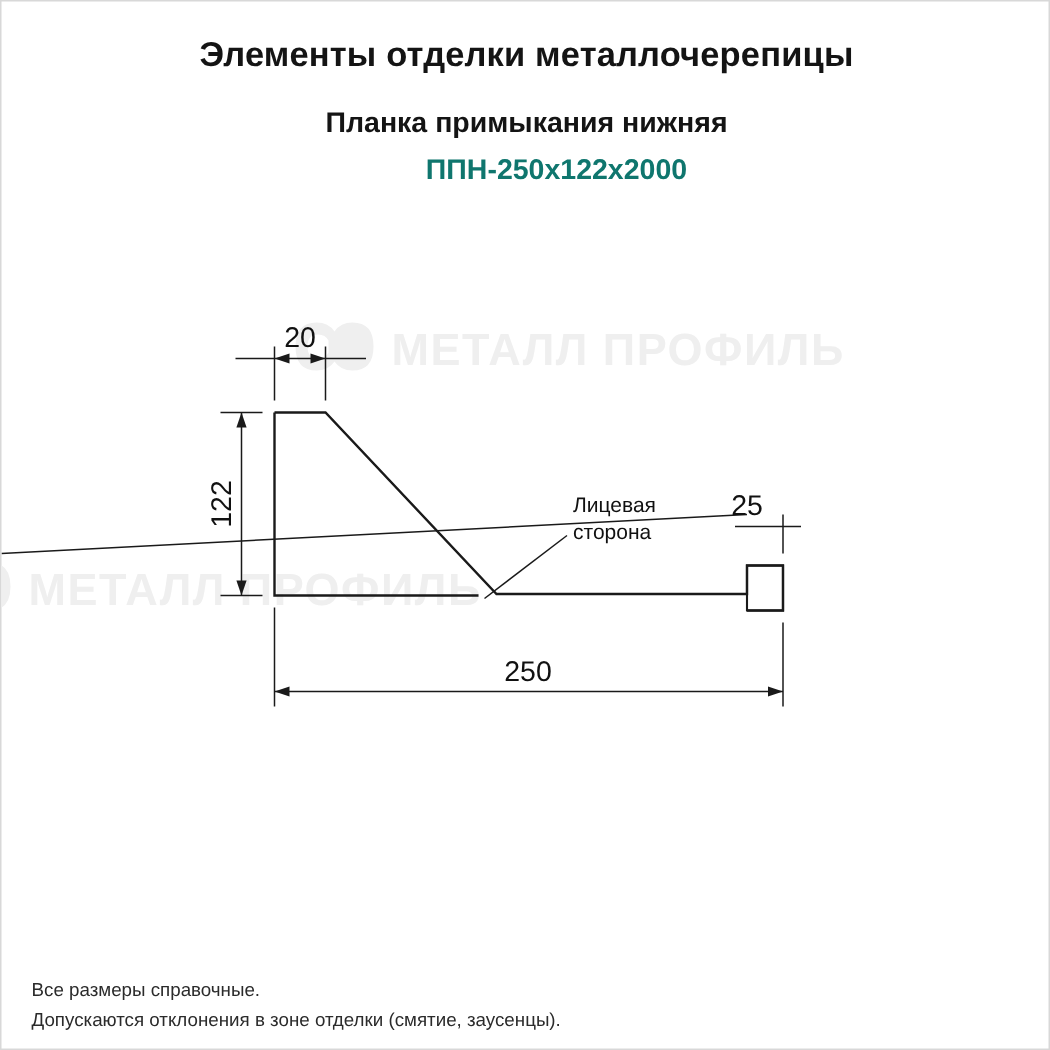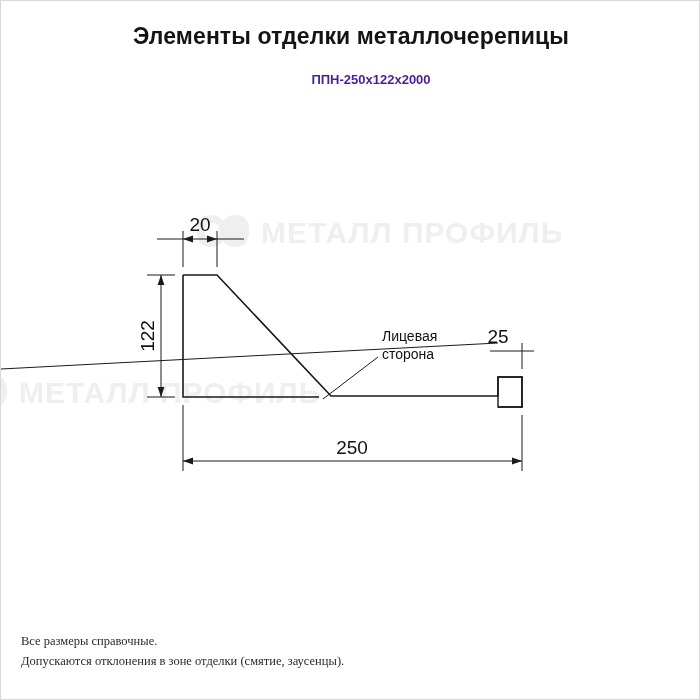--- a/index.html
+++ b/index.html
@@ -37,40 +37,39 @@
     color: #141414;
     text-align: center;
   }
   .title-sub {
     font-size: 19px;
     font-weight: bold;
     margin-bottom: 9px;
     color: #141414;
   }
   .title-code {
-    font-size: 13px;
+    font-size: 19px;
     font-weight: bold;
-    color: #4c1d95;
+    color: #0f766e;
     padding-left: 40px;
   }
   .drawing {
     position: absolute;
     top: 170px;
     left: 0;
     width: 700px;
     height: 360px;
   }
   .footer {
     position: absolute;
     left: 20px;
-    bottom: 28px;
+    bottom: 9px;
     font-size: 12.5px;
     line-height: 1.55;
     color: #2b2b2b;
-    font-family: Liberation Serif, serif;
   }
   .footer div {
     white-space: nowrap;
   }
   svg { display: block; }
   .wm text {
     fill: #efefef;
     font-family: "Liberation Sans", sans-serif;
     font-weight: bold;
     font-size: 30px;
@@ -90,20 +89,21 @@
     fill: #111111;
   }
 </style>
 </head>
 <body>
 
 <div class="page">
 
   <div class="titles">
     <div class="title-main">Элементы отделки металлочерепицы</div>
+    <div class="title-sub">Планка примыкания нижняя</div>
     <div class="title-code">ППН-250х122х2000</div>
   </div>
 
   <div class="drawing">
     <svg width="700" height="360" viewBox="0 0 700 360" xmlns="http://www.w3.org/2000/svg">
 
       <g class="wm">
         <g transform="translate(196,38)">
           <path d="M0,22 q0,-16 14,-16 q8,0 12,6 q4,-6 12,-6 q14,0 14,16 q0,16 -14,16 q-8,0 -12,-6 q-4,6 -12,6 q-14,0 -14,-16 z M8,22 q0,8 7,8 q5,0 7,-4 l0,-8 q-2,-4 -7,-4 q-7,0 -7,8 z"></path>
           <text x="64" y="34">МЕТАЛЛ ПРОФИЛЬ</text>

